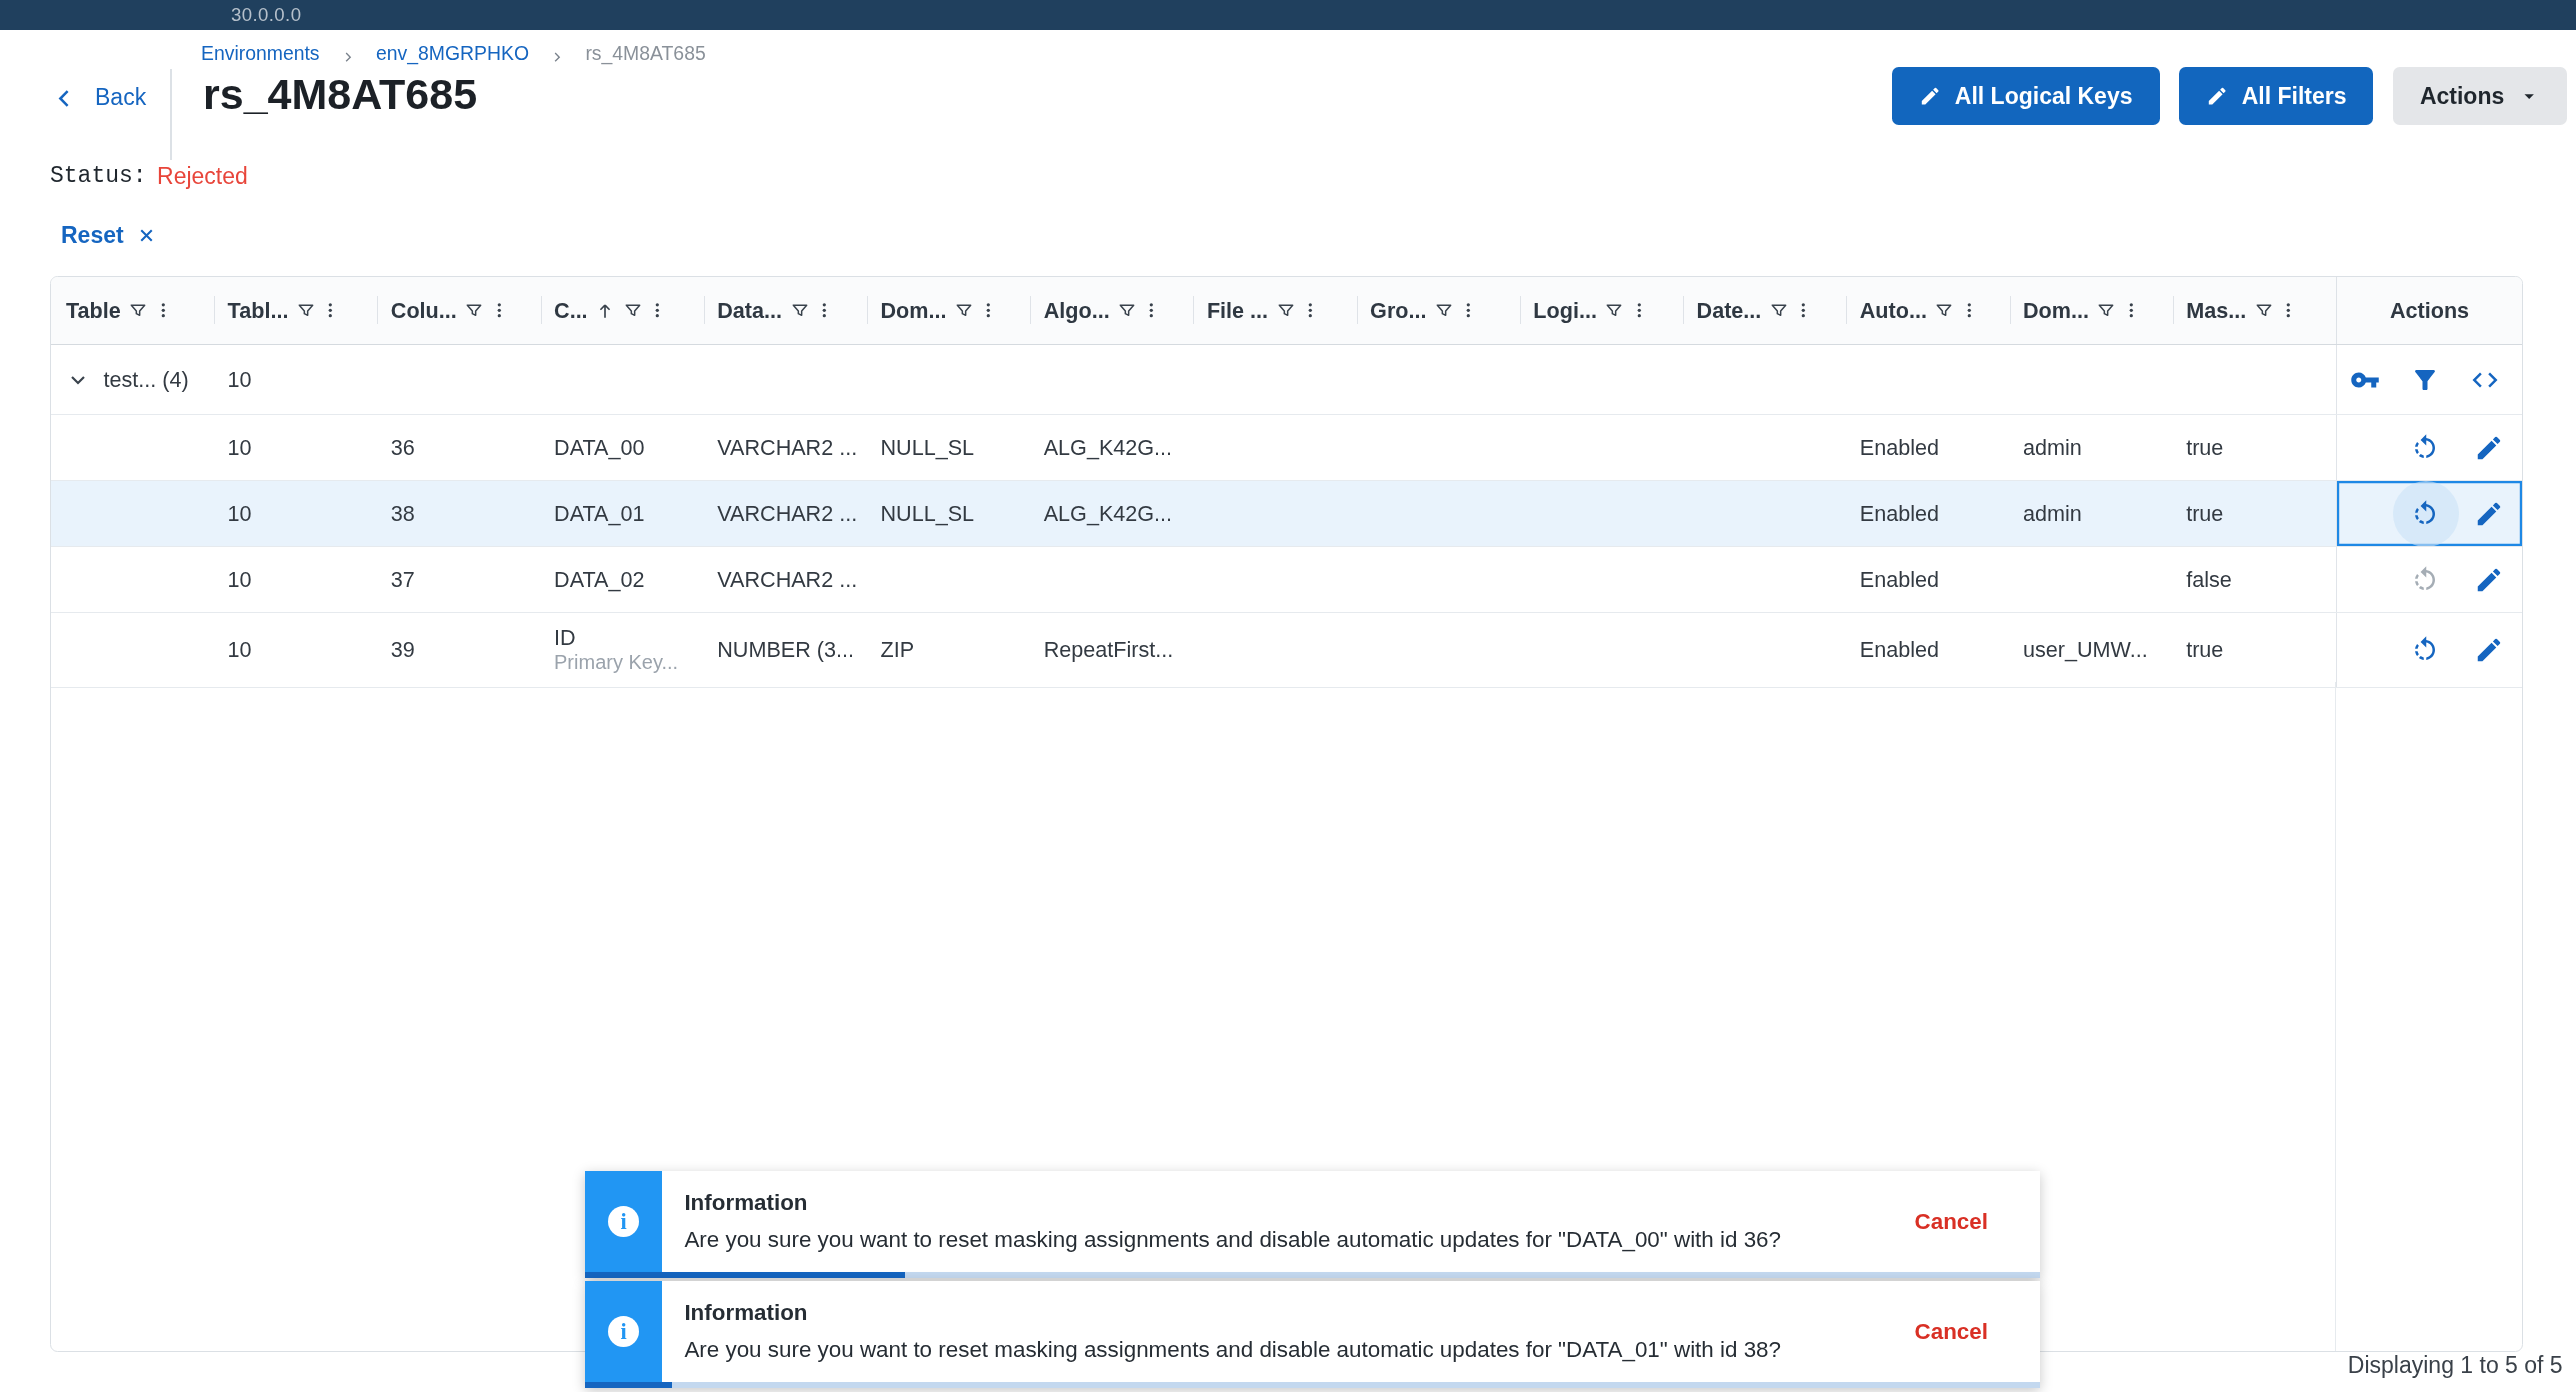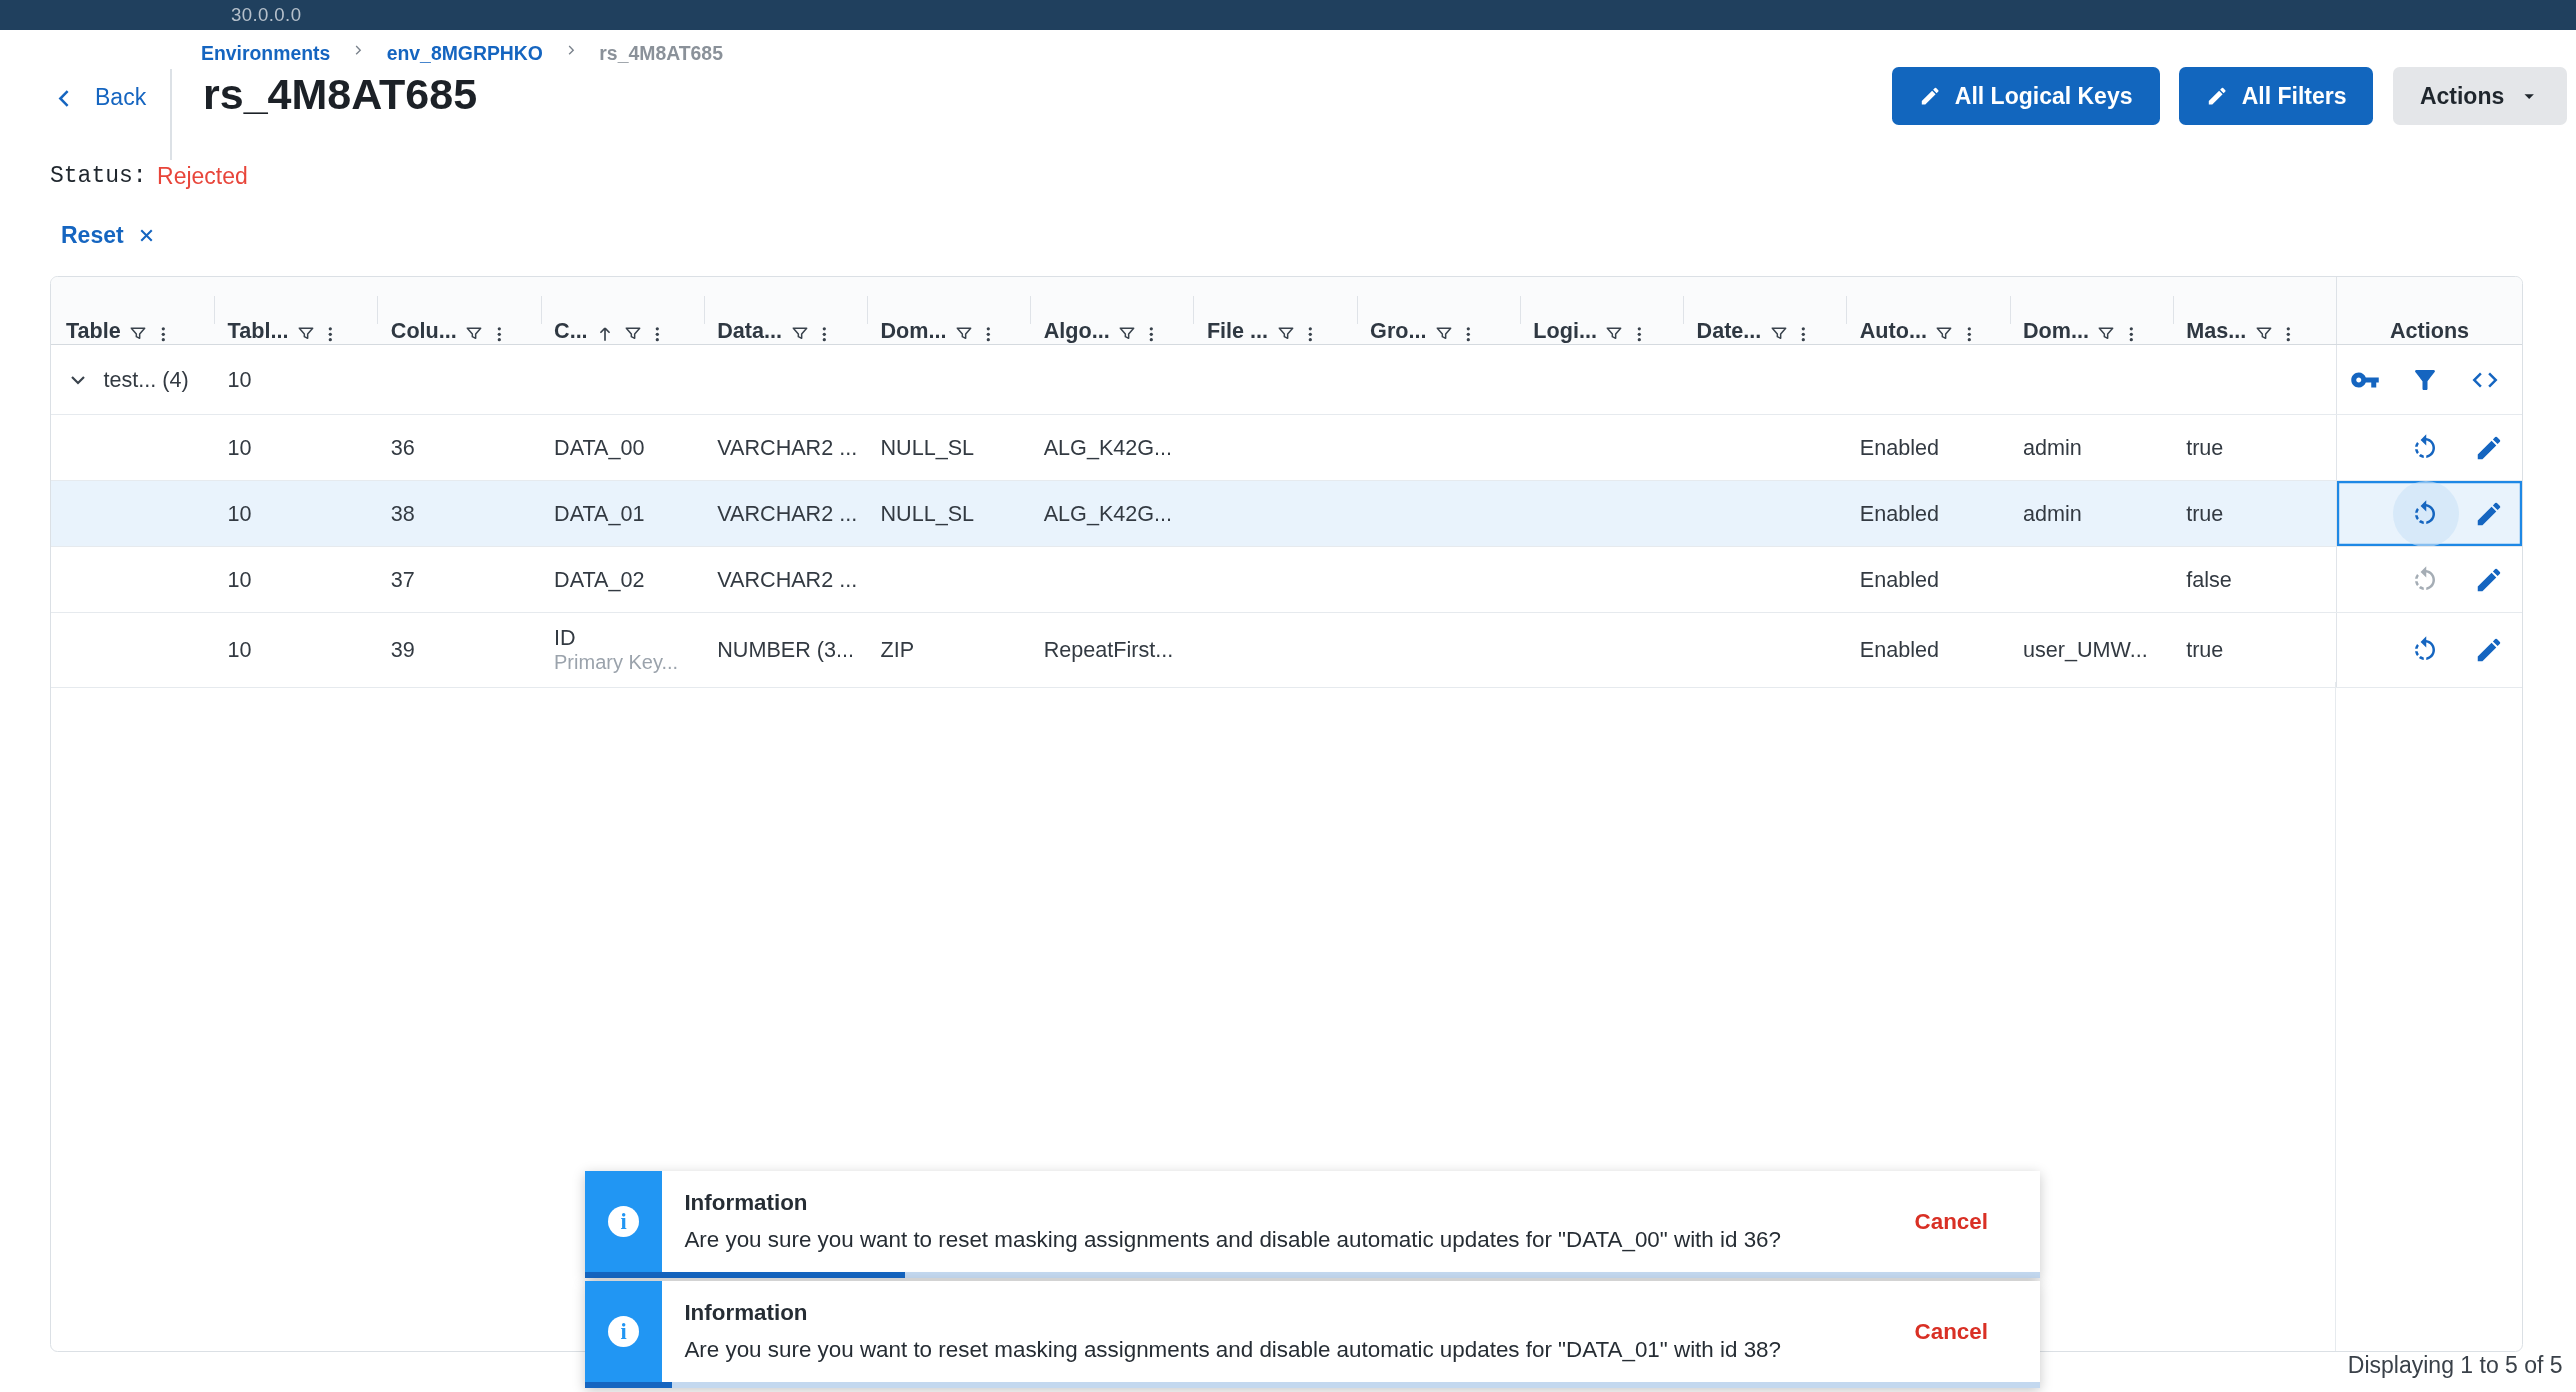--- a/index.html
+++ b/index.html
@@ -4,21 +4,21 @@
 <style>
   html,body{margin:0;padding:0;background:#fff;width:2576px;height:1392px;overflow:hidden;
     font-family:"Liberation Sans",sans-serif;color:#2E363E;}
   .page{position:relative;width:2576px;height:1392px;}
 
   
   .topbar{position:absolute;top:0;left:0;right:0;height:30px;background:#20405E;display:flex;align-items:center;}
   .topbar-version{margin-left:231px;font-size:18.6px;color:#B6C0CB;letter-spacing:0.4px;}
 
   
-  .breadcrumb{position:absolute;left:201px;top:42px;display:flex;align-items:flex-start;gap:20px;font-size:19.4px;font-weight:bold;}
+  .breadcrumb{position:absolute;left:201px;top:42px;display:flex;align-items:flex-end;gap:20px;font-size:19.4px;}
   .crumb-link{color:#1565C0;text-decoration:none;cursor:pointer;}
   .crumb-current{color:#8A9199;}
   .crumb-sep{width:16.4px;height:16.4px;color:#7A828C;display:inline-flex;}
   .crumb-sep svg{width:16.4px;height:16.4px;}
 
   
   .back-btn{position:absolute;left:52px;top:84px;display:flex;align-items:flex-end;gap:18px;color:#1565C0;
     font-size:23px;cursor:pointer;text-decoration:none;}
   .back-icon{width:25px;height:25px;display:inline-flex;color:#1565C0;}
   .title-divider{position:absolute;left:170px;top:69px;width:1.5px;height:91px;background:#DCE1E6;}
@@ -36,21 +36,21 @@
   .status-label{color:#1F262D;font-family:Liberation Mono, monospace;}
   .filter-chip{position:absolute;left:61px;top:222px;display:flex;align-items:center;gap:12px;color:#1565C0;
     font-size:23px;font-weight:700;cursor:pointer;}
   .filter-chip .cicon{width:21px;height:21px;display:inline-flex;}
 
   
   .table-card{position:absolute;left:50px;top:276px;width:2471px;height:1074px;background:#fff;
     border:0.7px solid #DBE0E5;border-radius:7.5px;overflow:hidden;}
   .t-grid-row{display:grid;grid-template-columns:repeat(14,1fr) 186px;align-items:stretch;}
   .t-header{height:67px;background:#FAFBFC;border-bottom:1.5px solid #D5DADF;}
-  .th{display:flex;align-items:flex-end;gap:7.5px;padding-left:13.4px;position:relative;font-weight:700;
+  .th{display:flex;align-items:center;gap:7.5px;padding-left:13.4px;position:relative;font-weight:700;
     font-size:21.6px;color:#2F3842;overflow:hidden;}
   .th:first-child{padding-left:15px;}
   .th:not(.th-actions):not(:first-child)::before{content:"";position:absolute;left:0;top:19.4px;height:28px;width:0.7px;background:#DFE3E8;}
   .th-actions{border-left:0.7px solid #DDE2E7;justify-content:center;padding-left:0;}
   .h-icon{width:20px;height:20px;display:inline-flex;color:#39424C;cursor:pointer;flex:0 0 auto;}
   .h-kebab{width:18.6px;height:18.6px;margin-left:-2.2px;}
 
   .t-row{border-bottom:0.7px solid #E6EAEE;background:#fff;}
   .t-row.selected{background:#E9F3FC;}
   .group-row{height:69px;}

